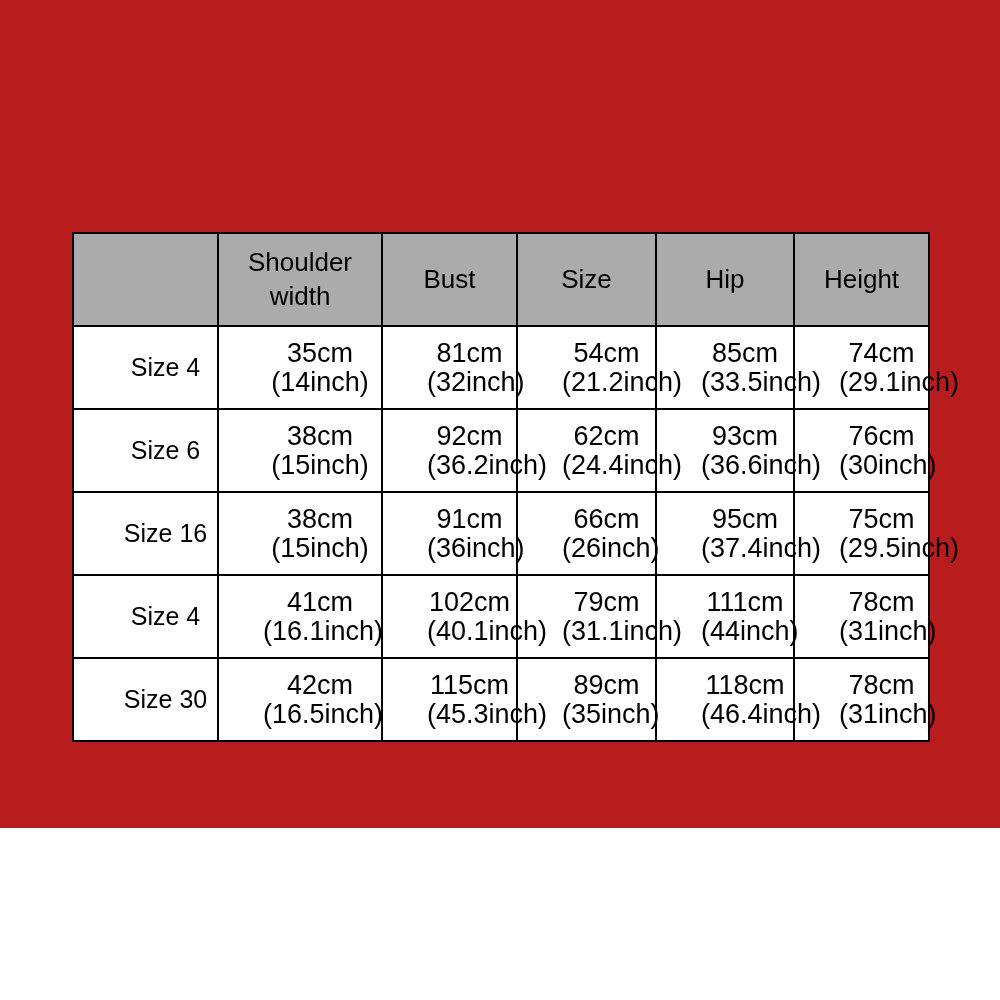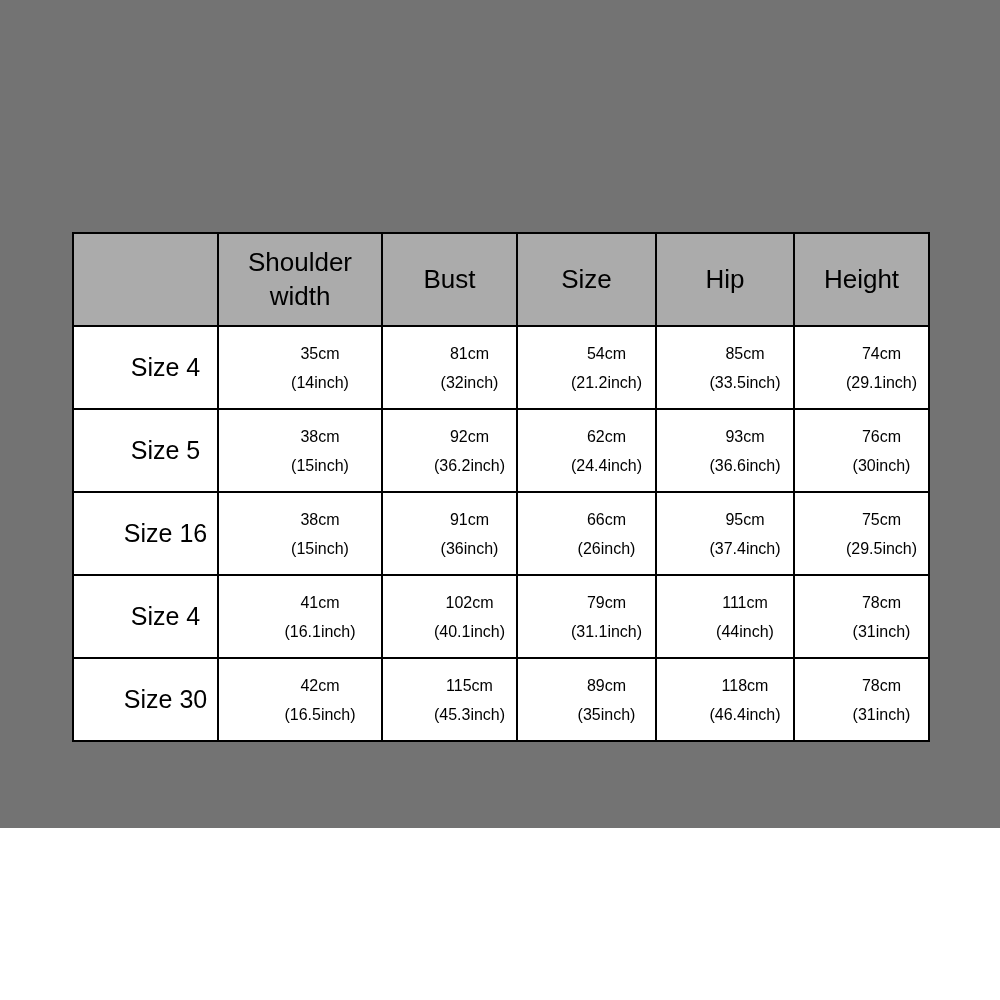--- a/index.html
+++ b/index.html
@@ -8,21 +8,21 @@
     width: 1000px;
     height: 1000px;
     background: #ffffff;
     font-family: "Liberation Sans", "DejaVu Sans", sans-serif;
     color: #000000;
   }
   .canvas {
     position: relative;
     width: 1000px;
     height: 828px;
-    background: #737373;
+    background: #b91c1c;
   }
   table.size-chart {
     position: absolute;
     left: 72px;
     top: 232px;
     width: 856px;
     border-collapse: collapse;
     table-layout: fixed;
   }
   table.size-chart th,
@@ -42,21 +42,21 @@
   }
   table.size-chart tbody td {
     background: #ffffff;
     height: 83px;
     padding-left: 44px;
   }
   td.size-label {
     font-size: 25px;
   }
   .cell-line {
-    font-size: 16px;
+    font-size: 27px;
     line-height: 29px;
   }
 </style>
 </head>
 <body>
 
 <div class="canvas">
   <table class="size-chart">
     <colgroup>
       <col style="width:145px">
@@ -94,21 +94,21 @@
         <td>
           <div class="cell-line">85cm</div>
           <div class="cell-line">(33.5inch)</div>
         </td>
         <td>
           <div class="cell-line">74cm</div>
           <div class="cell-line">(29.1inch)</div>
         </td>
       </tr>
       <tr>
-        <td class="size-label">Size 5</td>
+        <td class="size-label">Size 6</td>
         <td>
           <div class="cell-line">38cm</div>
           <div class="cell-line">(15inch)</div>
         </td>
         <td>
           <div class="cell-line">92cm</div>
           <div class="cell-line">(36.2inch)</div>
         </td>
         <td>
           <div class="cell-line">62cm</div>

